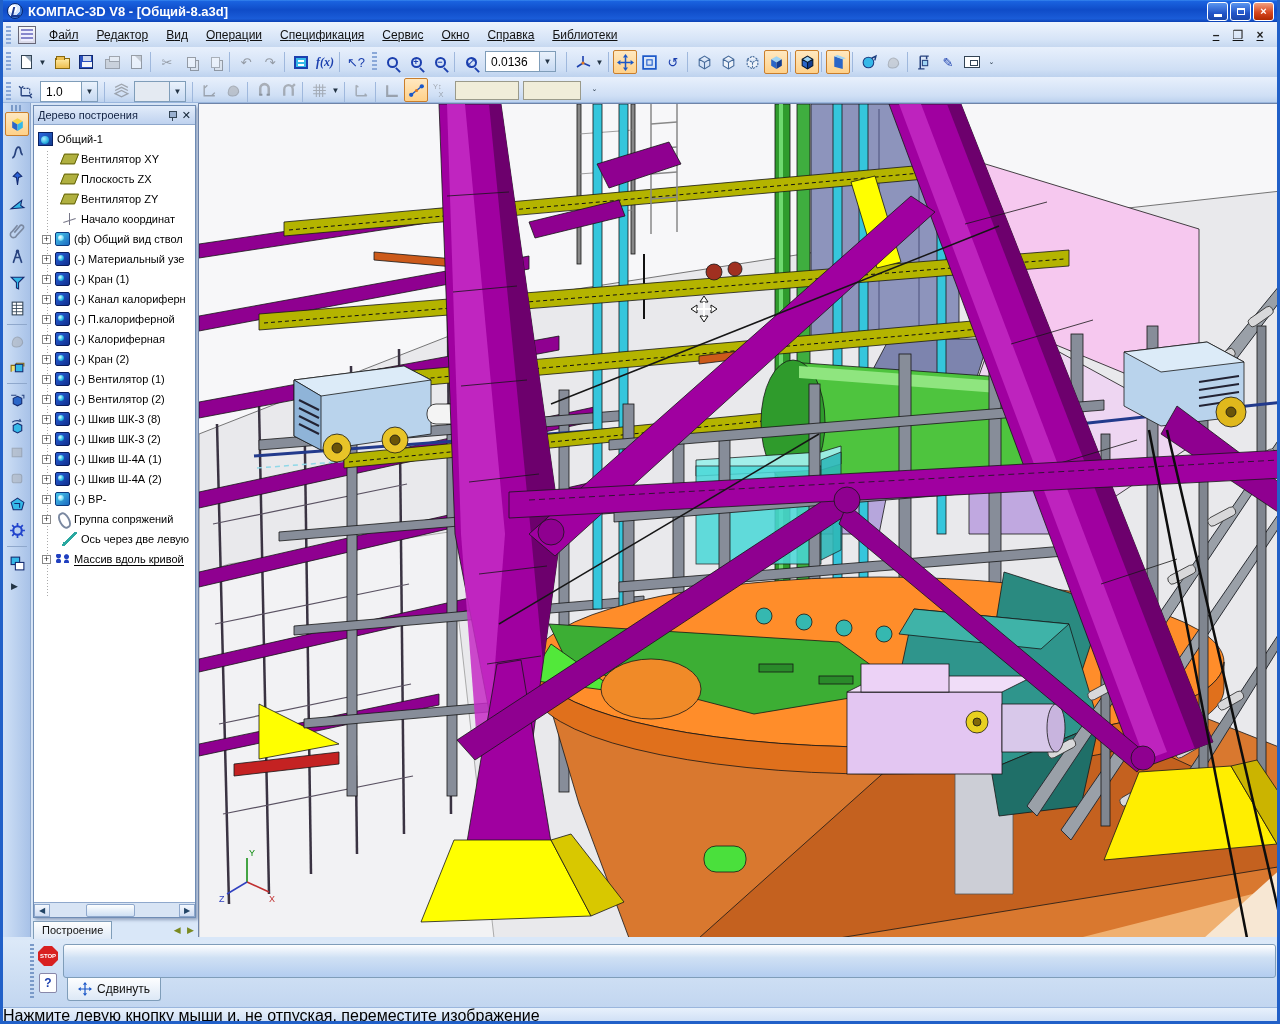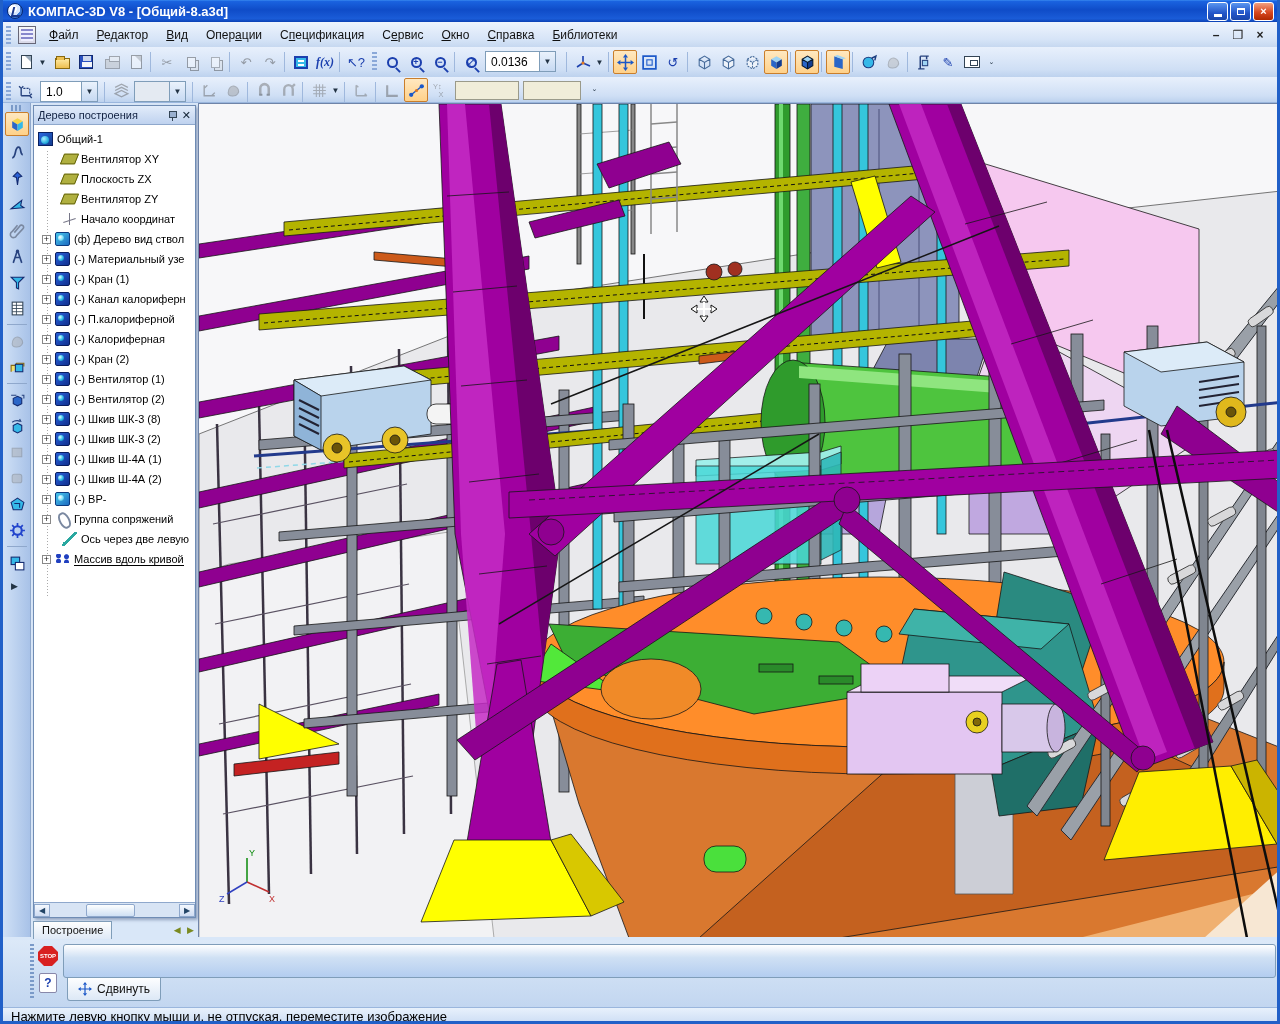--- a/index.html
+++ b/index.html
@@ -14,21 +14,21 @@
   .applogo{width:16px;height:16px;border-radius:50%;background:radial-gradient(circle at 35% 35%,#fff 0 30%,#d8e8ff 31% 55%,#3a78d8 56% 100%);border:1px solid #0a2a70;position:relative;}
   .applogo:after{content:"";position:absolute;left:4px;top:3px;width:7px;height:8px;border-left:2px solid #1a3a90;border-bottom:2px solid #1a3a90;transform:skewX(-14deg);}
   .wbtns{margin-left:auto;display:flex;gap:2px;padding-right:3px;}
   .wb{width:21px;height:19px;border-radius:3px;border:1px solid #fff;display:flex;align-items:center;justify-content:center;
     color:#fff;font-size:11px;font-weight:bold;background:linear-gradient(#5a96f0,#2255c8 60%,#1a46aa);}
   .wb.close{background:linear-gradient(#f0a080,#d84820 55%,#b02800);}
   .wb .mini{width:8px;height:3px;background:#fff;margin-top:8px;}
   .wb .rest{width:8px;height:7px;border:1px solid #fff;border-top:2px solid #fff;background:transparent;}
   
   .menubar{position:absolute;left:0;top:22px;width:100%;height:25px;
-    background:linear-gradient(#eef4fd,#d6e4f7 70%,#c6d8f0);display:flex;align-items:center;font-size:12px;color:#111;}
+    background:linear-gradient(#eef4fd,#d6e4f7 70%,#c6d8f0);display:flex;align-items:center;font-size:12px;color:#111;text-decoration:underline;}
   .mgrip{width:5px;height:18px;margin:0 3px;background:repeating-linear-gradient(to bottom,#8aa8d8 0 2px,transparent 2px 4px);}
   .mico{width:18px;height:18px;margin:0 4px;background:linear-gradient(#f8f8f8,#d8d8e8);border:1px solid #667;position:relative;}
   .mico:after{content:"";position:absolute;inset:2px;background:repeating-linear-gradient(#88c 0 2px,#eef 2px 4px);}
   .mitem{padding:3px 9px;cursor:default;}
   .mitem u{text-decoration:underline;}
   .mdibtns{margin-left:auto;display:flex;gap:8px;padding-right:10px;color:#222;}
   .mdib{width:14px;height:14px;display:flex;align-items:center;justify-content:center;font-size:12px;font-weight:bold;}
   
   .tbrow{position:absolute;left:0;width:100%;background:linear-gradient(#e8f0fc,#cfdff5 75%,#bdd2ee);}
   .tb1{top:47px;height:30px;}
@@ -121,21 +121,21 @@
   .octo{width:20px;height:20px;background:#d82020;border-radius:5px;clip-path:polygon(30% 0,70% 0,100% 30%,100% 70%,70% 100%,30% 100%,0 70%,0 30%);
     color:#fff;font-size:6px;font-weight:bold;display:flex;align-items:center;justify-content:center;}
   .helpbtn{position:absolute;left:36px;top:33px;width:18px;height:20px;background:#fff;border:1px solid #88a;border-radius:2px;
     color:#1b3fae;font-weight:bold;font-size:12px;display:flex;align-items:center;justify-content:center;}
   .pbar{position:absolute;left:60px;top:4px;width:1213px;height:34px;border:1px solid #7f9db9;border-radius:3px;
     background:linear-gradient(#ffffff,#cfe0f4 40%,#b3cdf0);}
   .ptab{position:absolute;left:64px;top:38px;height:23px;display:flex;align-items:center;gap:5px;padding:0 10px;
     background:linear-gradient(#fdfeff,#dce8f6);border:1px solid #7f9db9;border-top:none;border-radius:0 0 3px 3px;font-size:12px;color:#111;}
   
   .statusbar{position:absolute;left:0;top:1007px;width:100%;height:17px;background:linear-gradient(#e8f1fc,#cbdcf4);
-    border-top:1px solid #9ab6dd;font-size:13px;color:#000;display:flex;align-items:center;padding-left:8px;}
+    border-top:1px solid #9ab6dd;font-size:16px;color:#000;display:flex;align-items:center;padding-left:0;}
 </style>
 </head>
 <body>
 
 <div class="screen">
 
   <div class="titlebar">
     <span class="applogo"></span>
     <span>КОМПАС-3D V8 - [Общий-8.a3d]</span>
     <span class="wbtns">
@@ -517,21 +517,21 @@
           <span class="tico ti-plane"></span>
           <span class="tlab">Вентилятор ZY</span>
         </div>
       <div class="trow" style="top:84px;left:28px">
           <span class="tico ti-origin"></span>
           <span class="tlab">Начало координат</span>
         </div>
       <div class="trow" style="top:104px;left:8px">
           <span class="texp">+</span>
           <span class="tico ti-part2"></span>
-          <span class="tlab">(ф) Дерево вид ствол</span>
+          <span class="tlab">(ф) Общий вид ствол</span>
         </div>
       <div class="trow" style="top:124px;left:8px">
           <span class="texp">+</span>
           <span class="tico ti-part"></span>
           <span class="tlab">(-) Материальный узе</span>
         </div>
       <div class="trow" style="top:144px;left:8px">
           <span class="texp">+</span>
           <span class="tico ti-part"></span>
           <span class="tlab">(-) Кран (1)</span>

